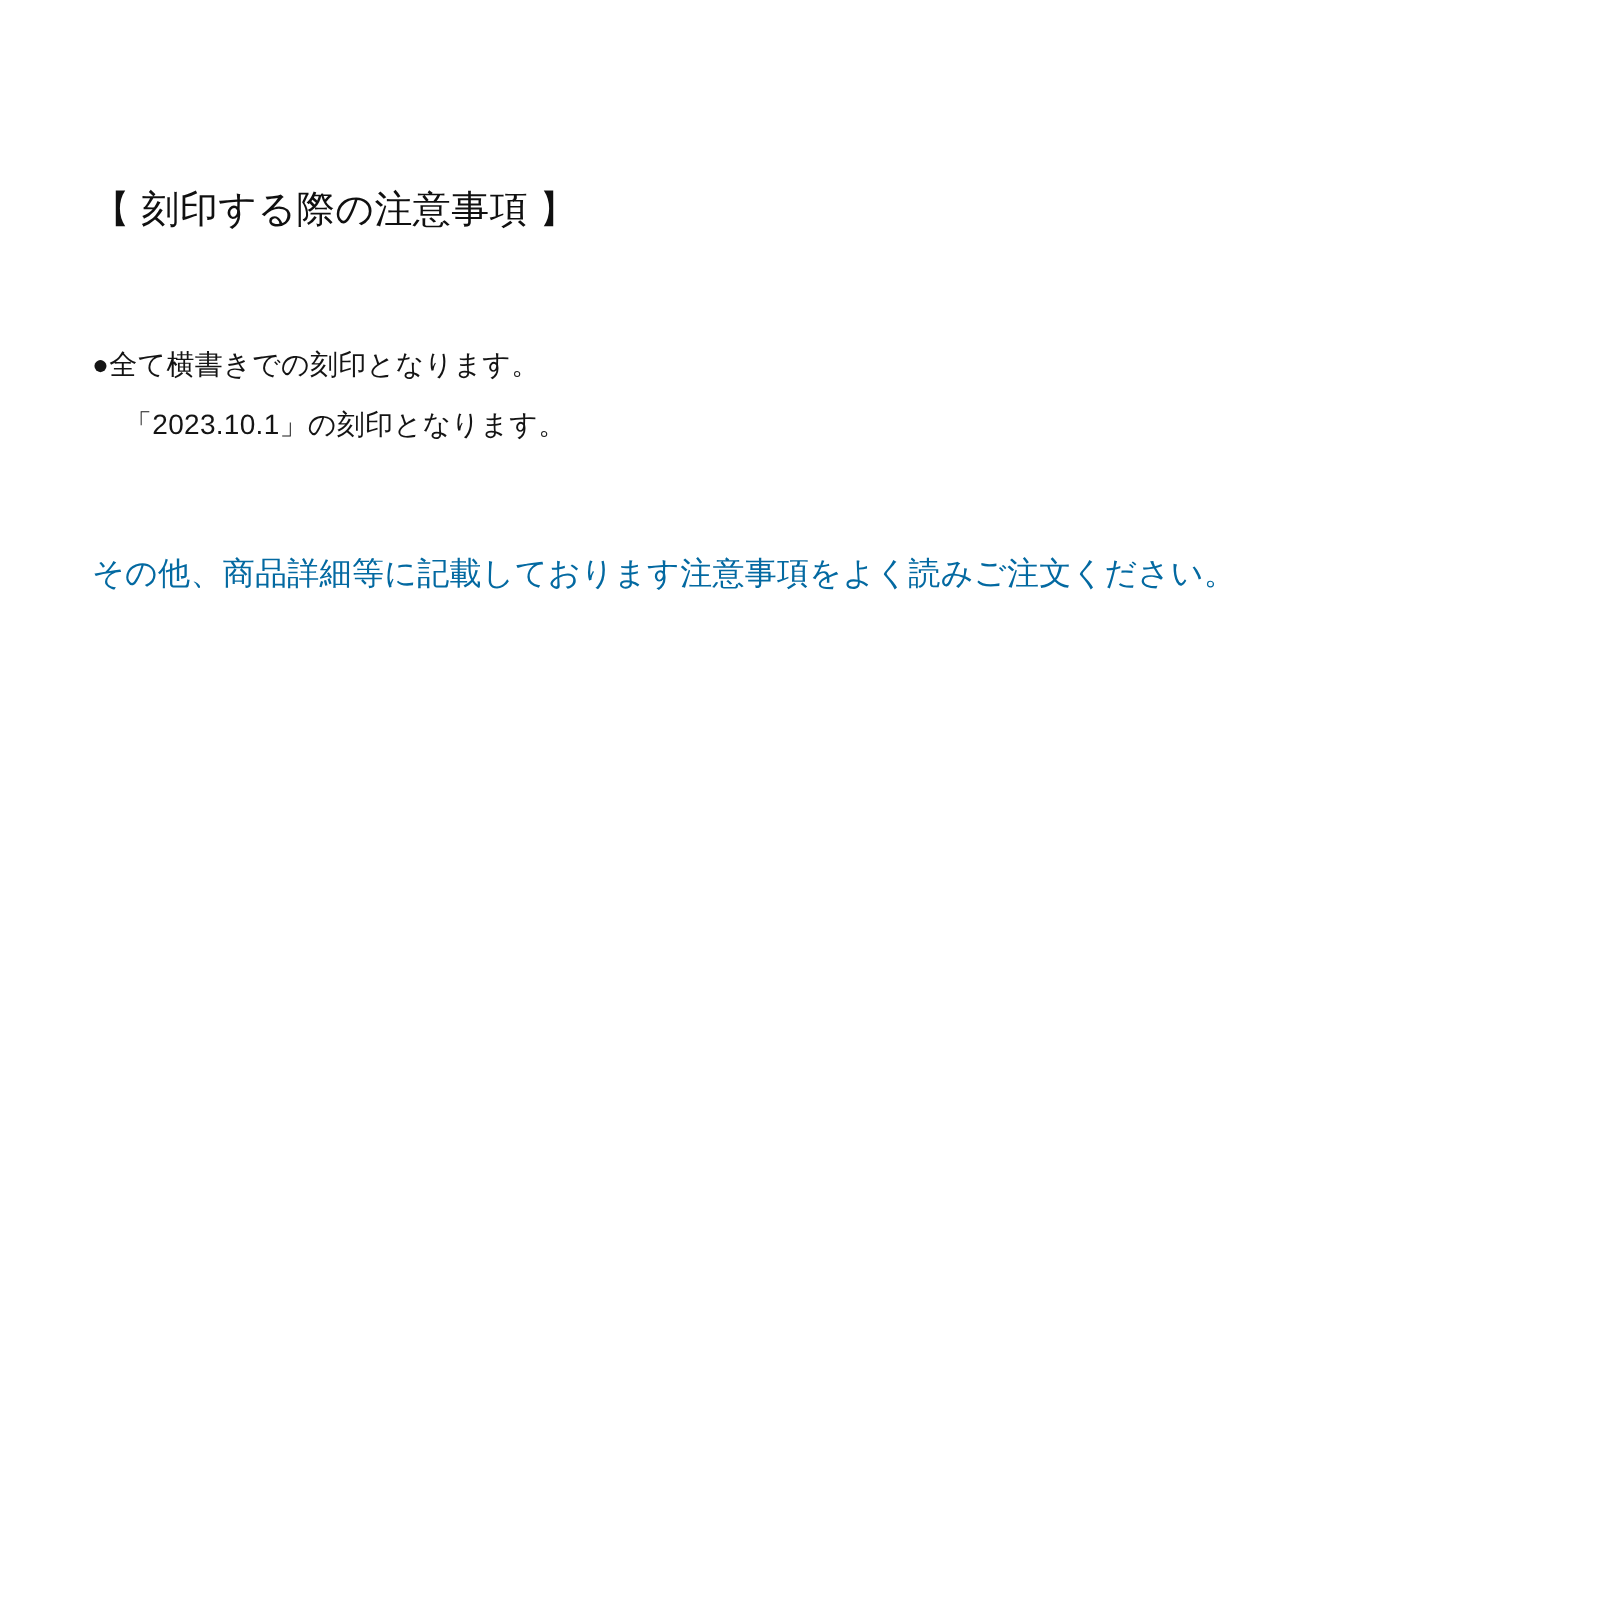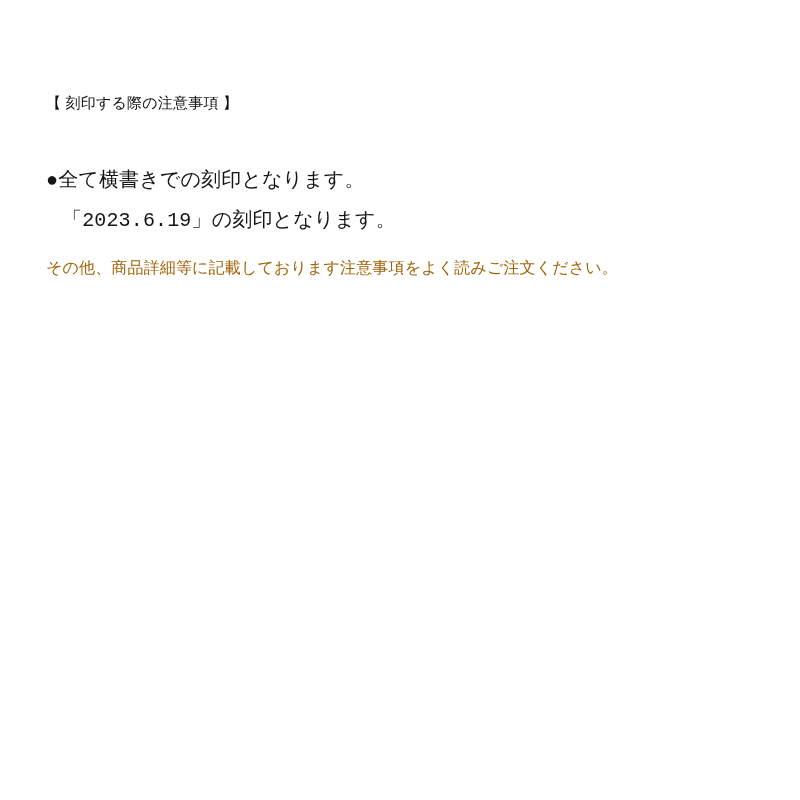--- a/index.html
+++ b/index.html
@@ -15,70 +15,69 @@
     overflow: hidden;
   }
   .page {
     position: relative;
     width: 800px;
     height: 800px;
     box-sizing: border-box;
     padding: 92px 46px 0 46px;
   }
   .doc-title {
-    font-size: 15px;
+    font-size: 19px;
     line-height: 1.5;
     font-weight: 400;
     letter-spacing: 0.2px;
     color: #101010;
     margin: 0 0 50px 0;
   }
   .notes-list {
     margin: 0;
     padding: 0;
     list-style: none;
   }
   .note-item {
-    font-size: 20px;
+    font-size: 14px;
     line-height: 1.62;
     color: #141414;
     margin-bottom: 8px;
     letter-spacing: 0.15px;
-    font-family: Liberation Mono, monospace;
   }
   .note-line {
     display: block;
     white-space: pre-wrap;
   }
   .note-line.indent {
     padding-left: 16px;
   }
   .closing-note {
-    margin-top: 18px;
+    margin-top: 51px;
     font-size: 16px;
     line-height: 1.62;
-    color: #a16207;
+    color: #0369a1;
     letter-spacing: 0.15px;
   }
 </style>
 </head>
 <body>
 
 <div class="page">
 
   <h1 class="doc-title">【 刻印する際の注意事項 】</h1>
 
   <ul class="notes-list">
 
     <li class="note-item">
       <span class="note-line">●全て横書きでの刻印となります。</span>
     </li>
 
     <li class="note-item">
-      <span class="note-line indent">「2023.6.19」の刻印となります。</span>
+      <span class="note-line indent">「2023.10.1」の刻印となります。</span>
     </li>
 
 
   </ul>
 
   <p class="closing-note">その他、商品詳細等に記載しております注意事項をよく読みご注文ください。</p>
 
 </div>
 
 </body></html>

